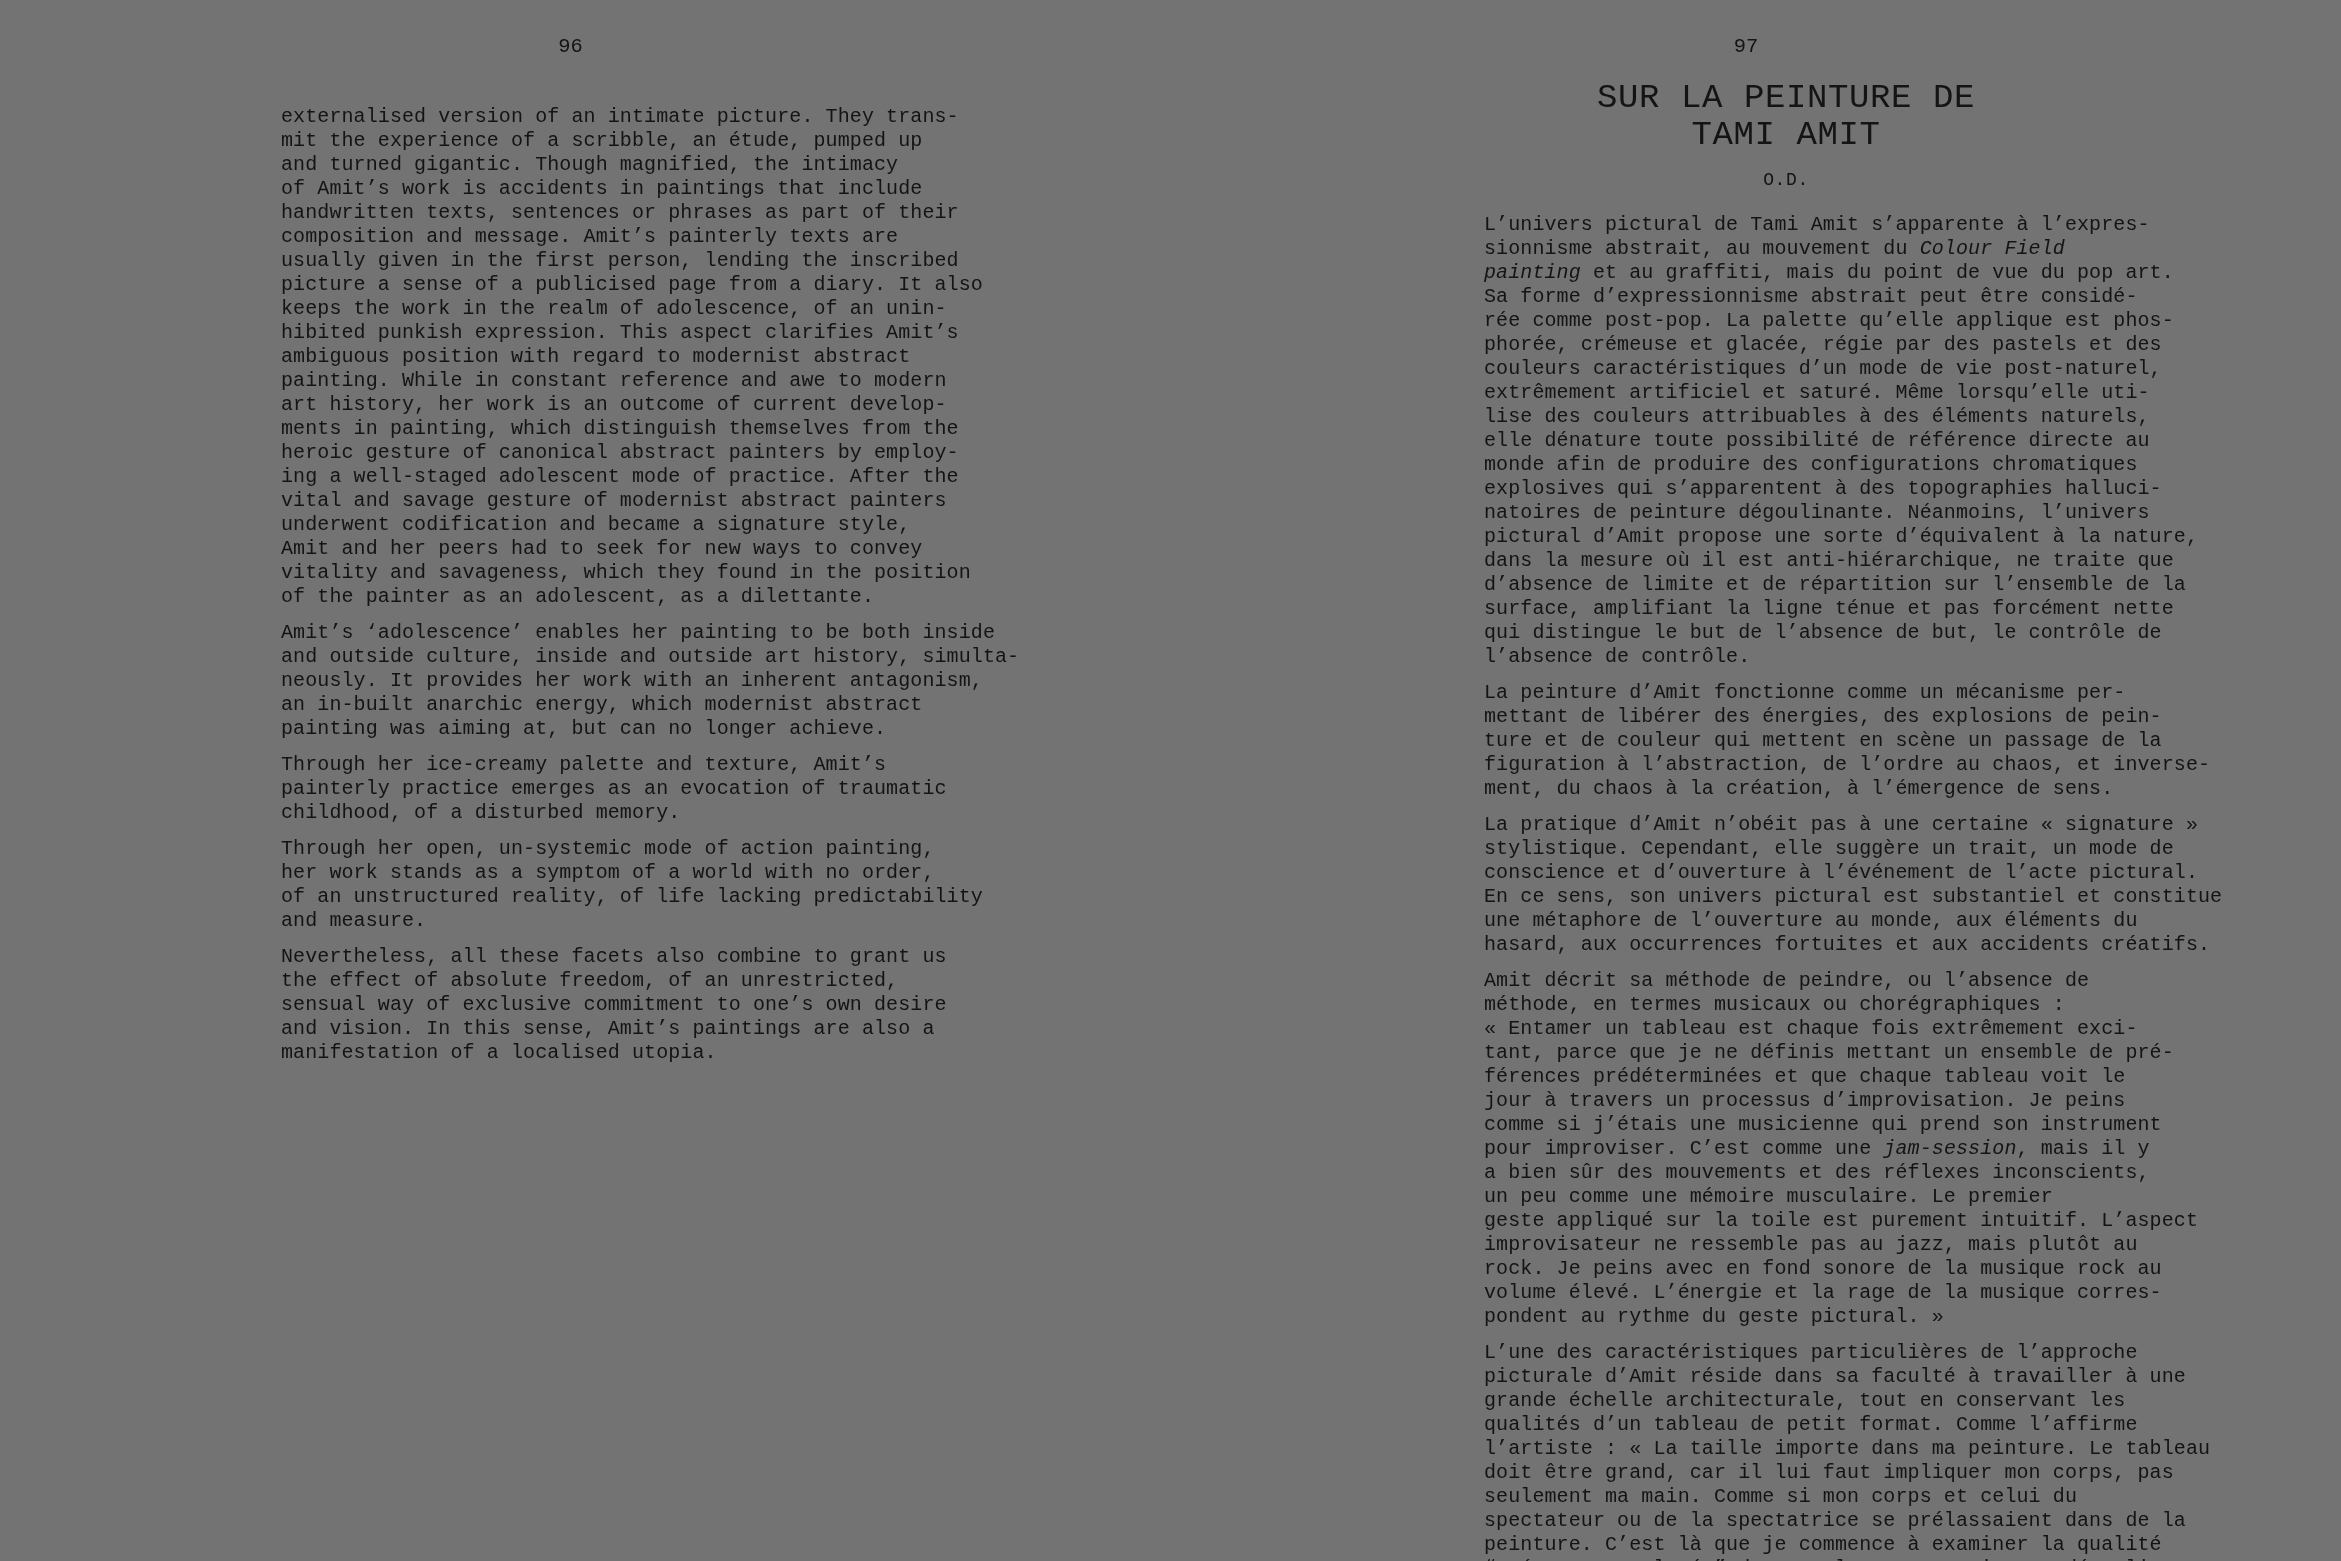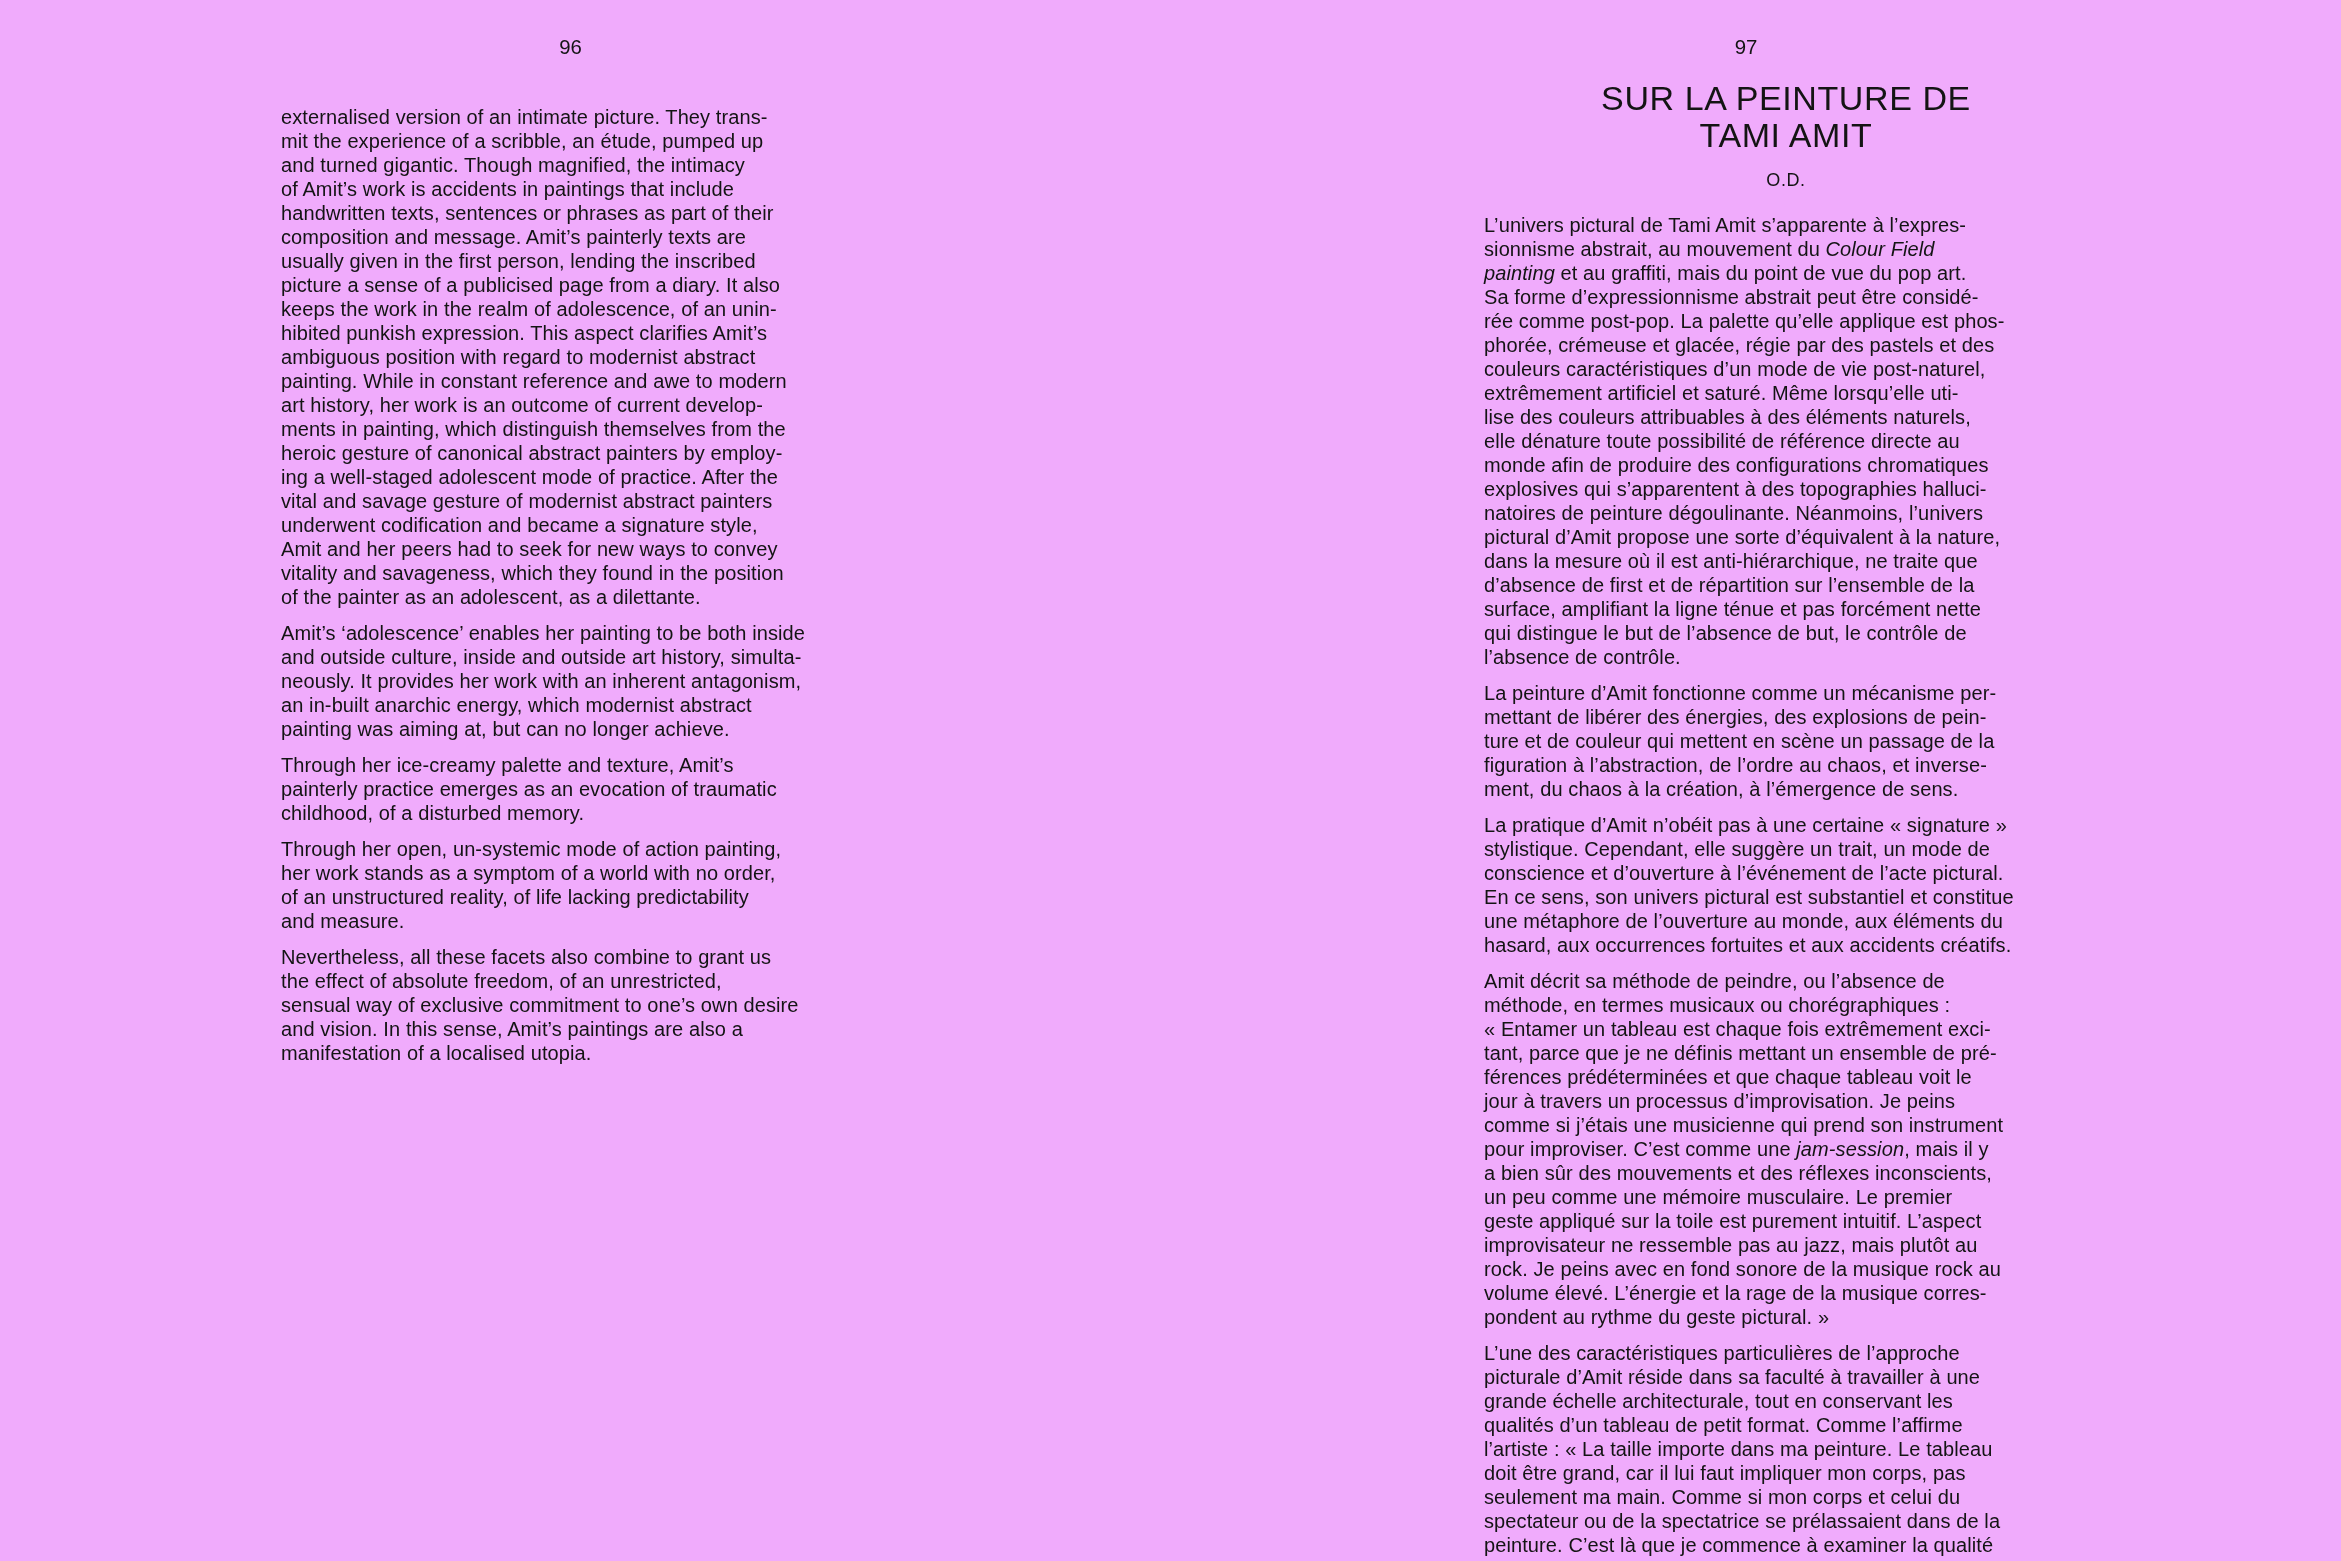--- a/index.html
+++ b/index.html
@@ -1,22 +1,22 @@
 <!DOCTYPE html>
 <html style="font-size:8.8px"><head>
 <meta charset="utf-8">
 <style>
   html,body{margin:0;padding:0;background:#ffffff;}
   .spread{
     position:relative;
     width:2342px;
     height:1562px;
-    background:#f0abfc;
+    background:#737373;
     color:#141414;
-    font-family:Liberation Sans, sans-serif;
+    font-family:Liberation Mono, monospace;
     overflow:hidden;
   }
   .pagenum{
     position:absolute;
     top:35px;
     font-size:20.4px;
     line-height:24px;
     text-align:center;
   }
   .pagenum.left{left:269px;width:603px;}
@@ -130,21 +130,21 @@
         <div class="line"><span>phorée, crémeuse et glacée, régie par des pastels et des</span></div>
         <div class="line"><span>couleurs caractéristiques d’un mode de vie post-naturel,</span></div>
         <div class="line"><span>extrêmement artificiel et saturé. Même lorsqu’elle uti-</span></div>
         <div class="line"><span>lise des couleurs attribuables à des éléments naturels,</span></div>
         <div class="line"><span>elle dénature toute possibilité de référence directe au</span></div>
         <div class="line"><span>monde afin de produire des configurations chromatiques</span></div>
         <div class="line"><span>explosives qui s’apparentent à des topographies halluci-</span></div>
         <div class="line"><span>natoires de peinture dégoulinante. Néanmoins, l’univers</span></div>
         <div class="line"><span>pictural d’Amit propose une sorte d’équivalent à la nature,</span></div>
         <div class="line"><span>dans la mesure où il est anti-hiérarchique, ne traite que</span></div>
-        <div class="line"><span>d’absence de first et de répartition sur l’ensemble de la</span></div>
+        <div class="line"><span>d’absence de limite et de répartition sur l’ensemble de la</span></div>
         <div class="line"><span>surface, amplifiant la ligne ténue et pas forcément nette</span></div>
         <div class="line"><span>qui distingue le but de l’absence de but, le contrôle de</span></div>
         <div class="line"><span>l’absence de contrôle.</span></div>
       </div>
       <div class="para">
         <div class="line"><span>La peinture d’Amit fonctionne comme un mécanisme per-</span></div>
         <div class="line"><span>mettant de libérer des énergies, des explosions de pein-</span></div>
         <div class="line"><span>ture et de couleur qui mettent en scène un passage de la</span></div>
         <div class="line"><span>figuration à l’abstraction, de l’ordre au chaos, et inverse-</span></div>
         <div class="line"><span>ment, du chaos à la création, à l’émergence de sens.</span></div>

